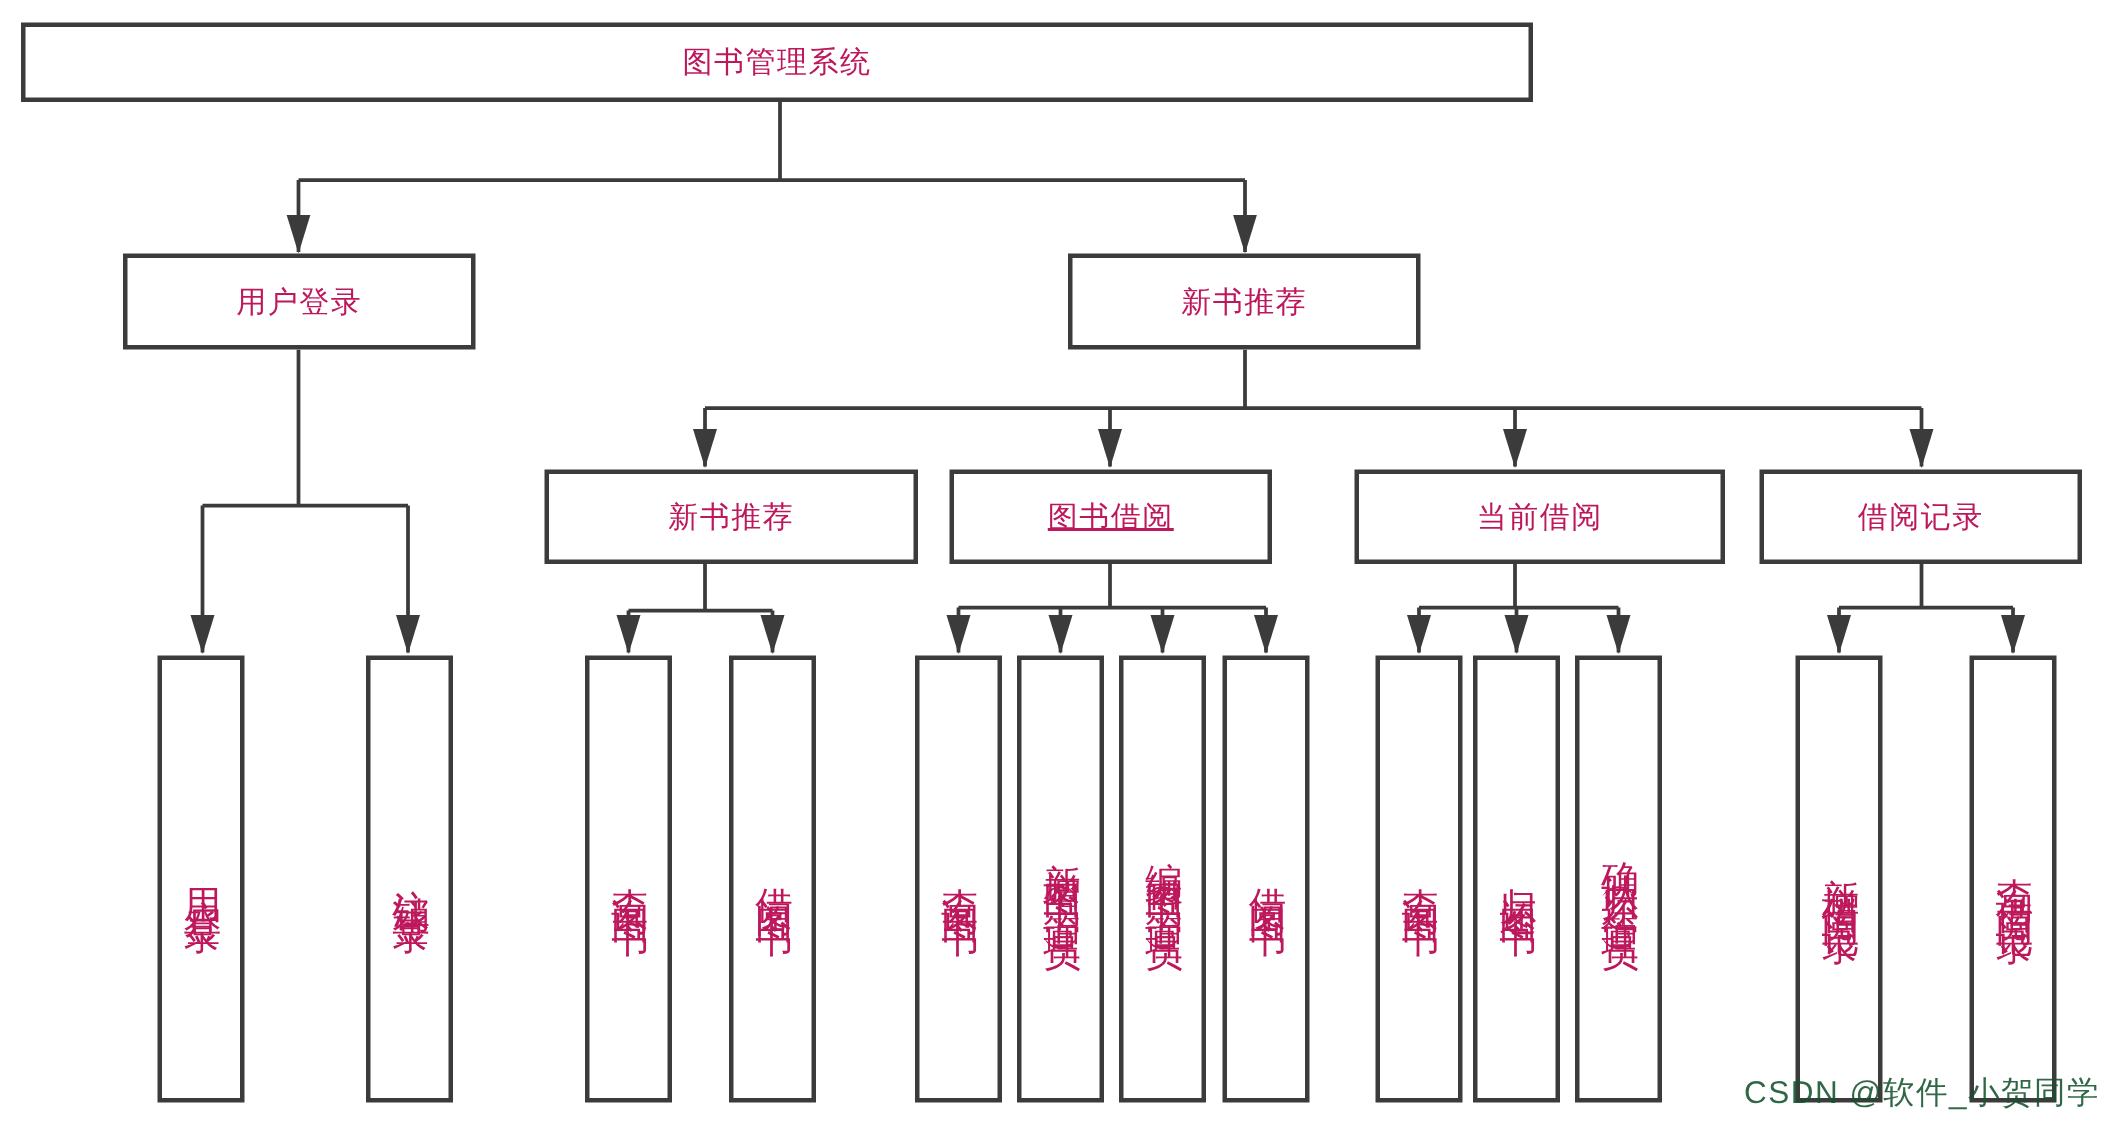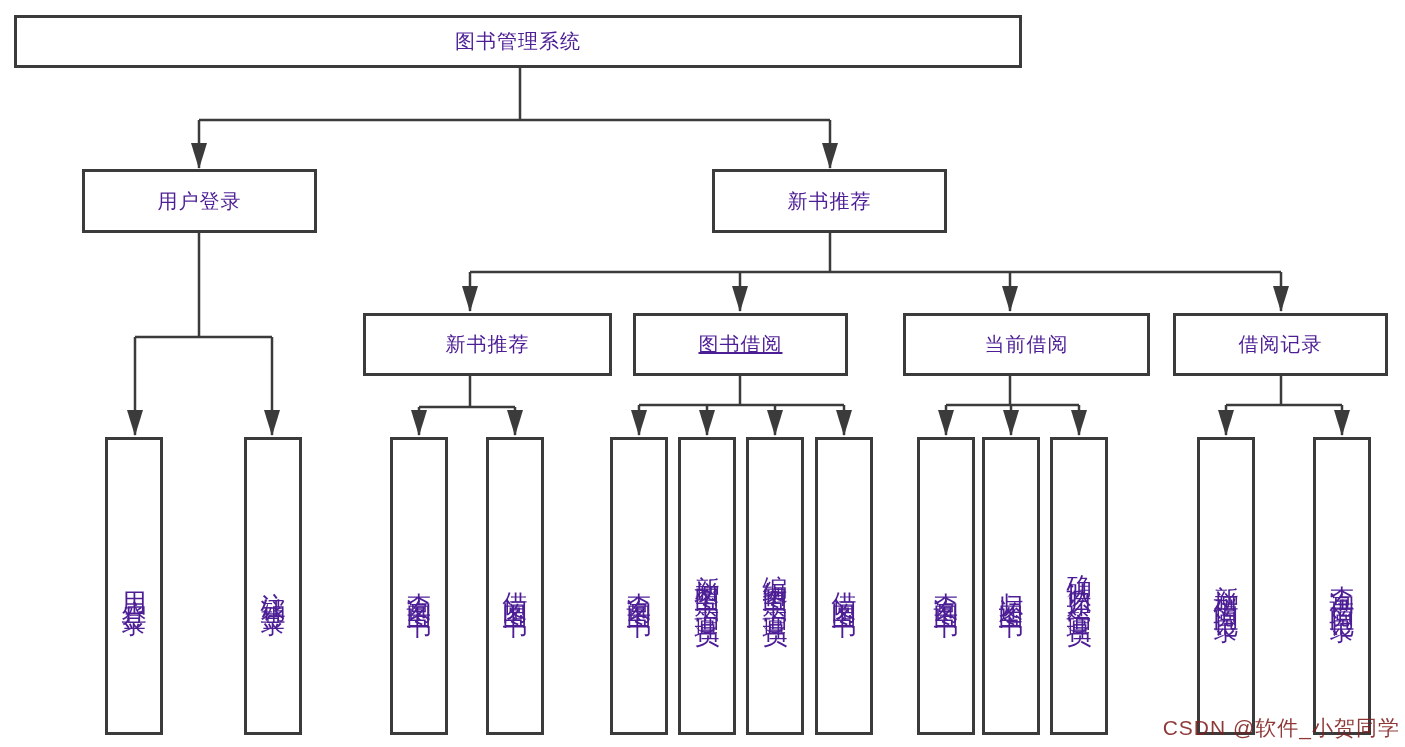--- a/index.html
+++ b/index.html
@@ -10,21 +10,21 @@
     background:#ffffff;
     font-family:"Liberation Sans","DejaVu Sans",sans-serif;
     overflow:hidden;
   }
   .connectors { position:absolute; left:0; top:0; width:1405px; height:747px; }
   .node {
     position:absolute;
     background:#ffffff;
     border:3px solid #3b3b3b;
     display:flex; align-items:center; justify-content:center;
-    color:#4c1d95;
+    color:#be185d;
   }
   .node-h .lbl { font-size:20px; letter-spacing:1px; white-space:nowrap; }
   .node-v .lbl {
     writing-mode:vertical-rl;
     text-orientation:mixed;
     font-size:25px;
     letter-spacing:7px;
     line-height:1;
     white-space:nowrap;
   }
@@ -48,21 +48,21 @@
   .l6  { left:678px; }
   .l7  { left:746px; }
   .l8  { left:815px; }
   .l9  { left:917px; }
   .l10 { left:982px; }
   .l11 { left:1050px; }
   .l12 { left:1197px; }
   .l13 { left:1313px; }
   .watermark {
     position:absolute; right:5px; bottom:5px;
-    font-size:21px; color:#7f1d1d; opacity:0.88;
+    font-size:21px; color:#14532d; opacity:0.88;
     letter-spacing:1px; z-index:5;
   }
 </style>
 </head>
 <body>
 
 <div class="stage">
 
   <svg class="connectors" viewBox="0 0 1405 747" xmlns="http://www.w3.org/2000/svg">
     <defs>

